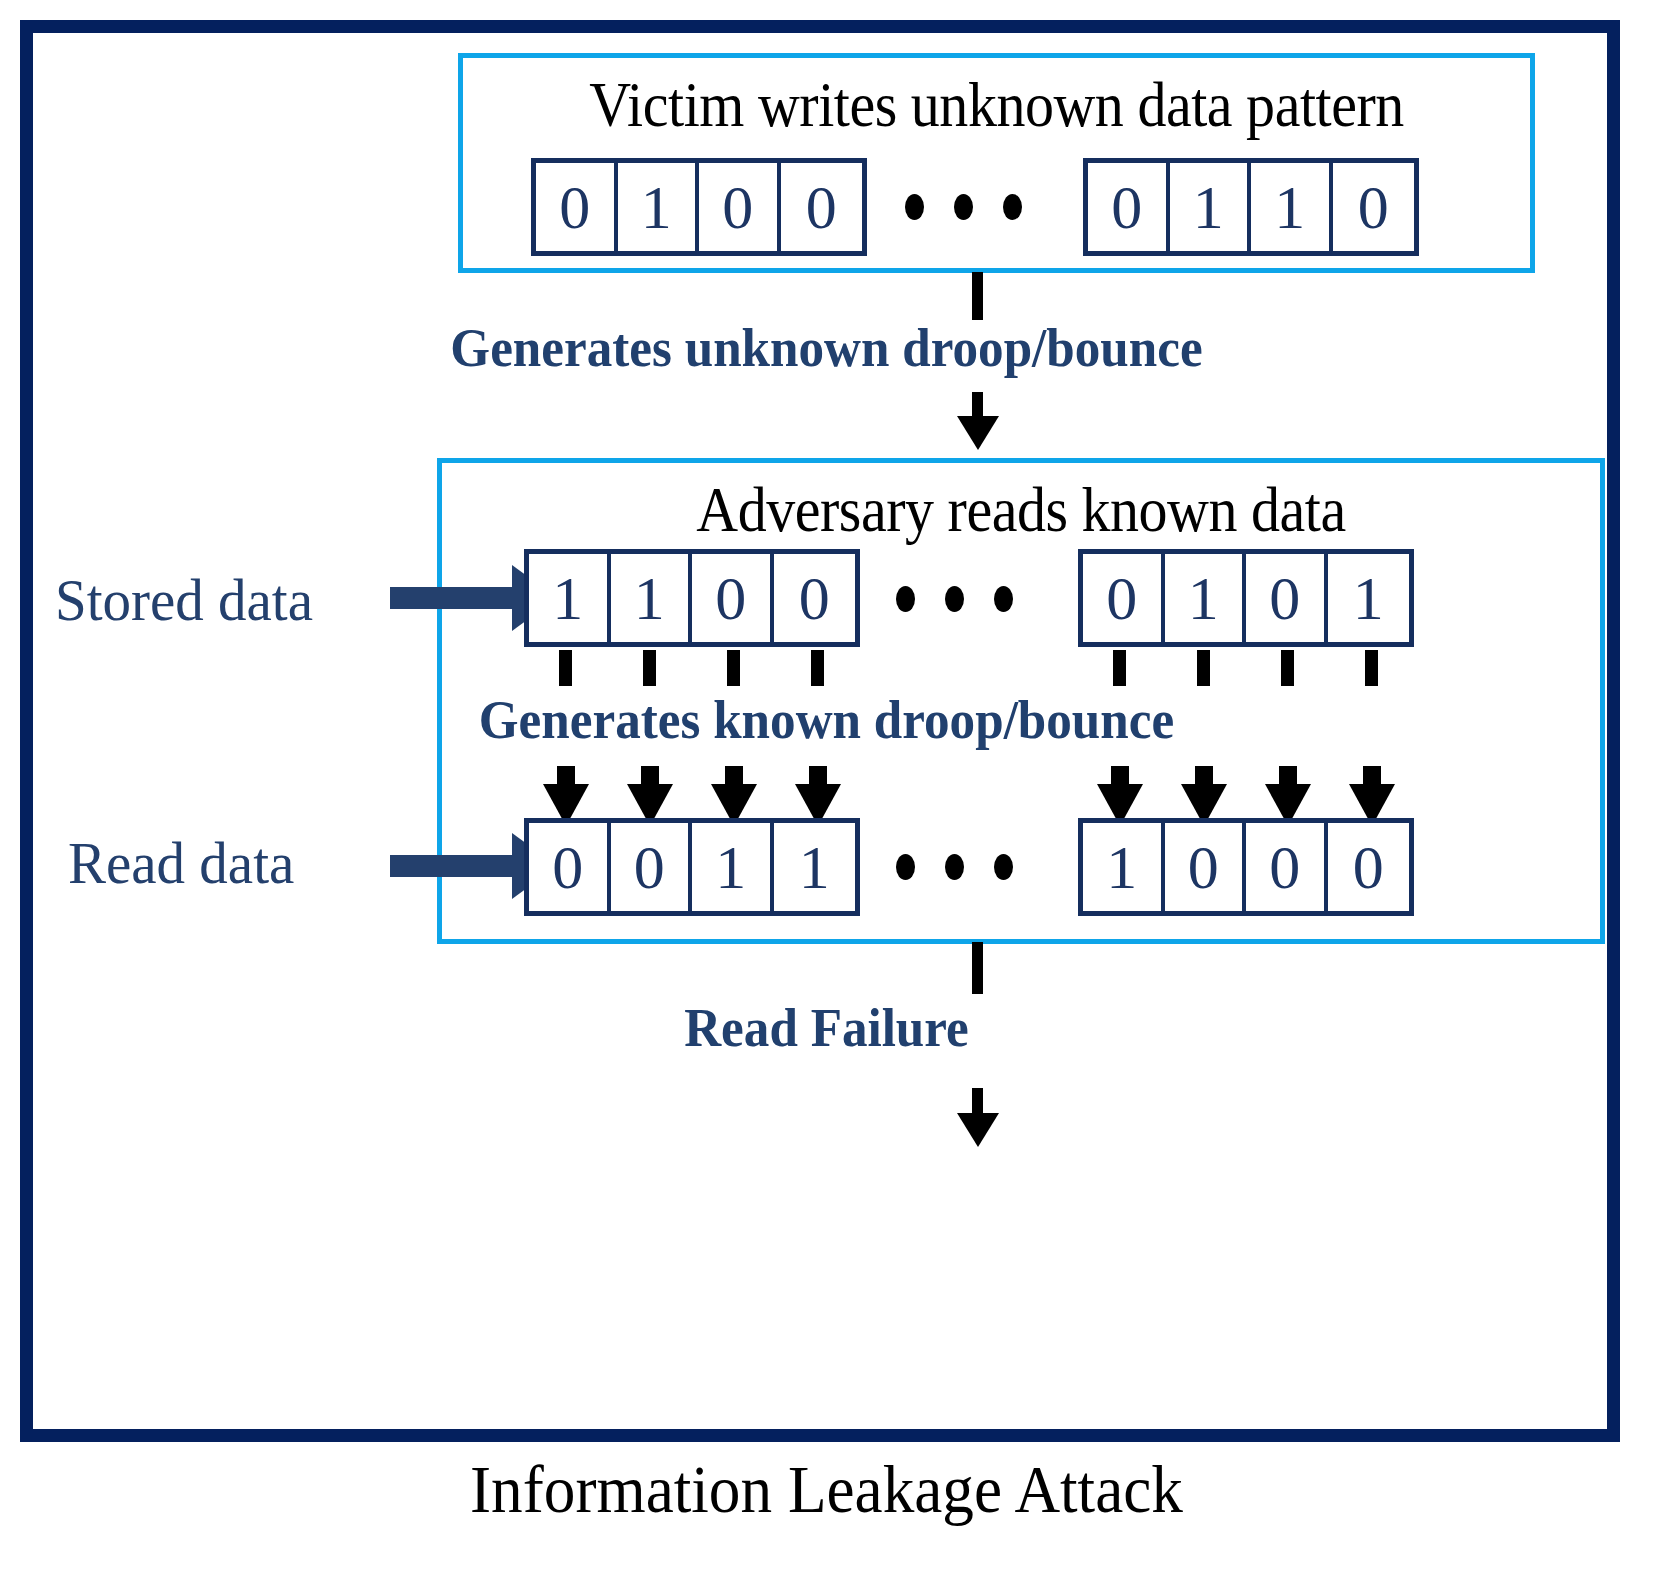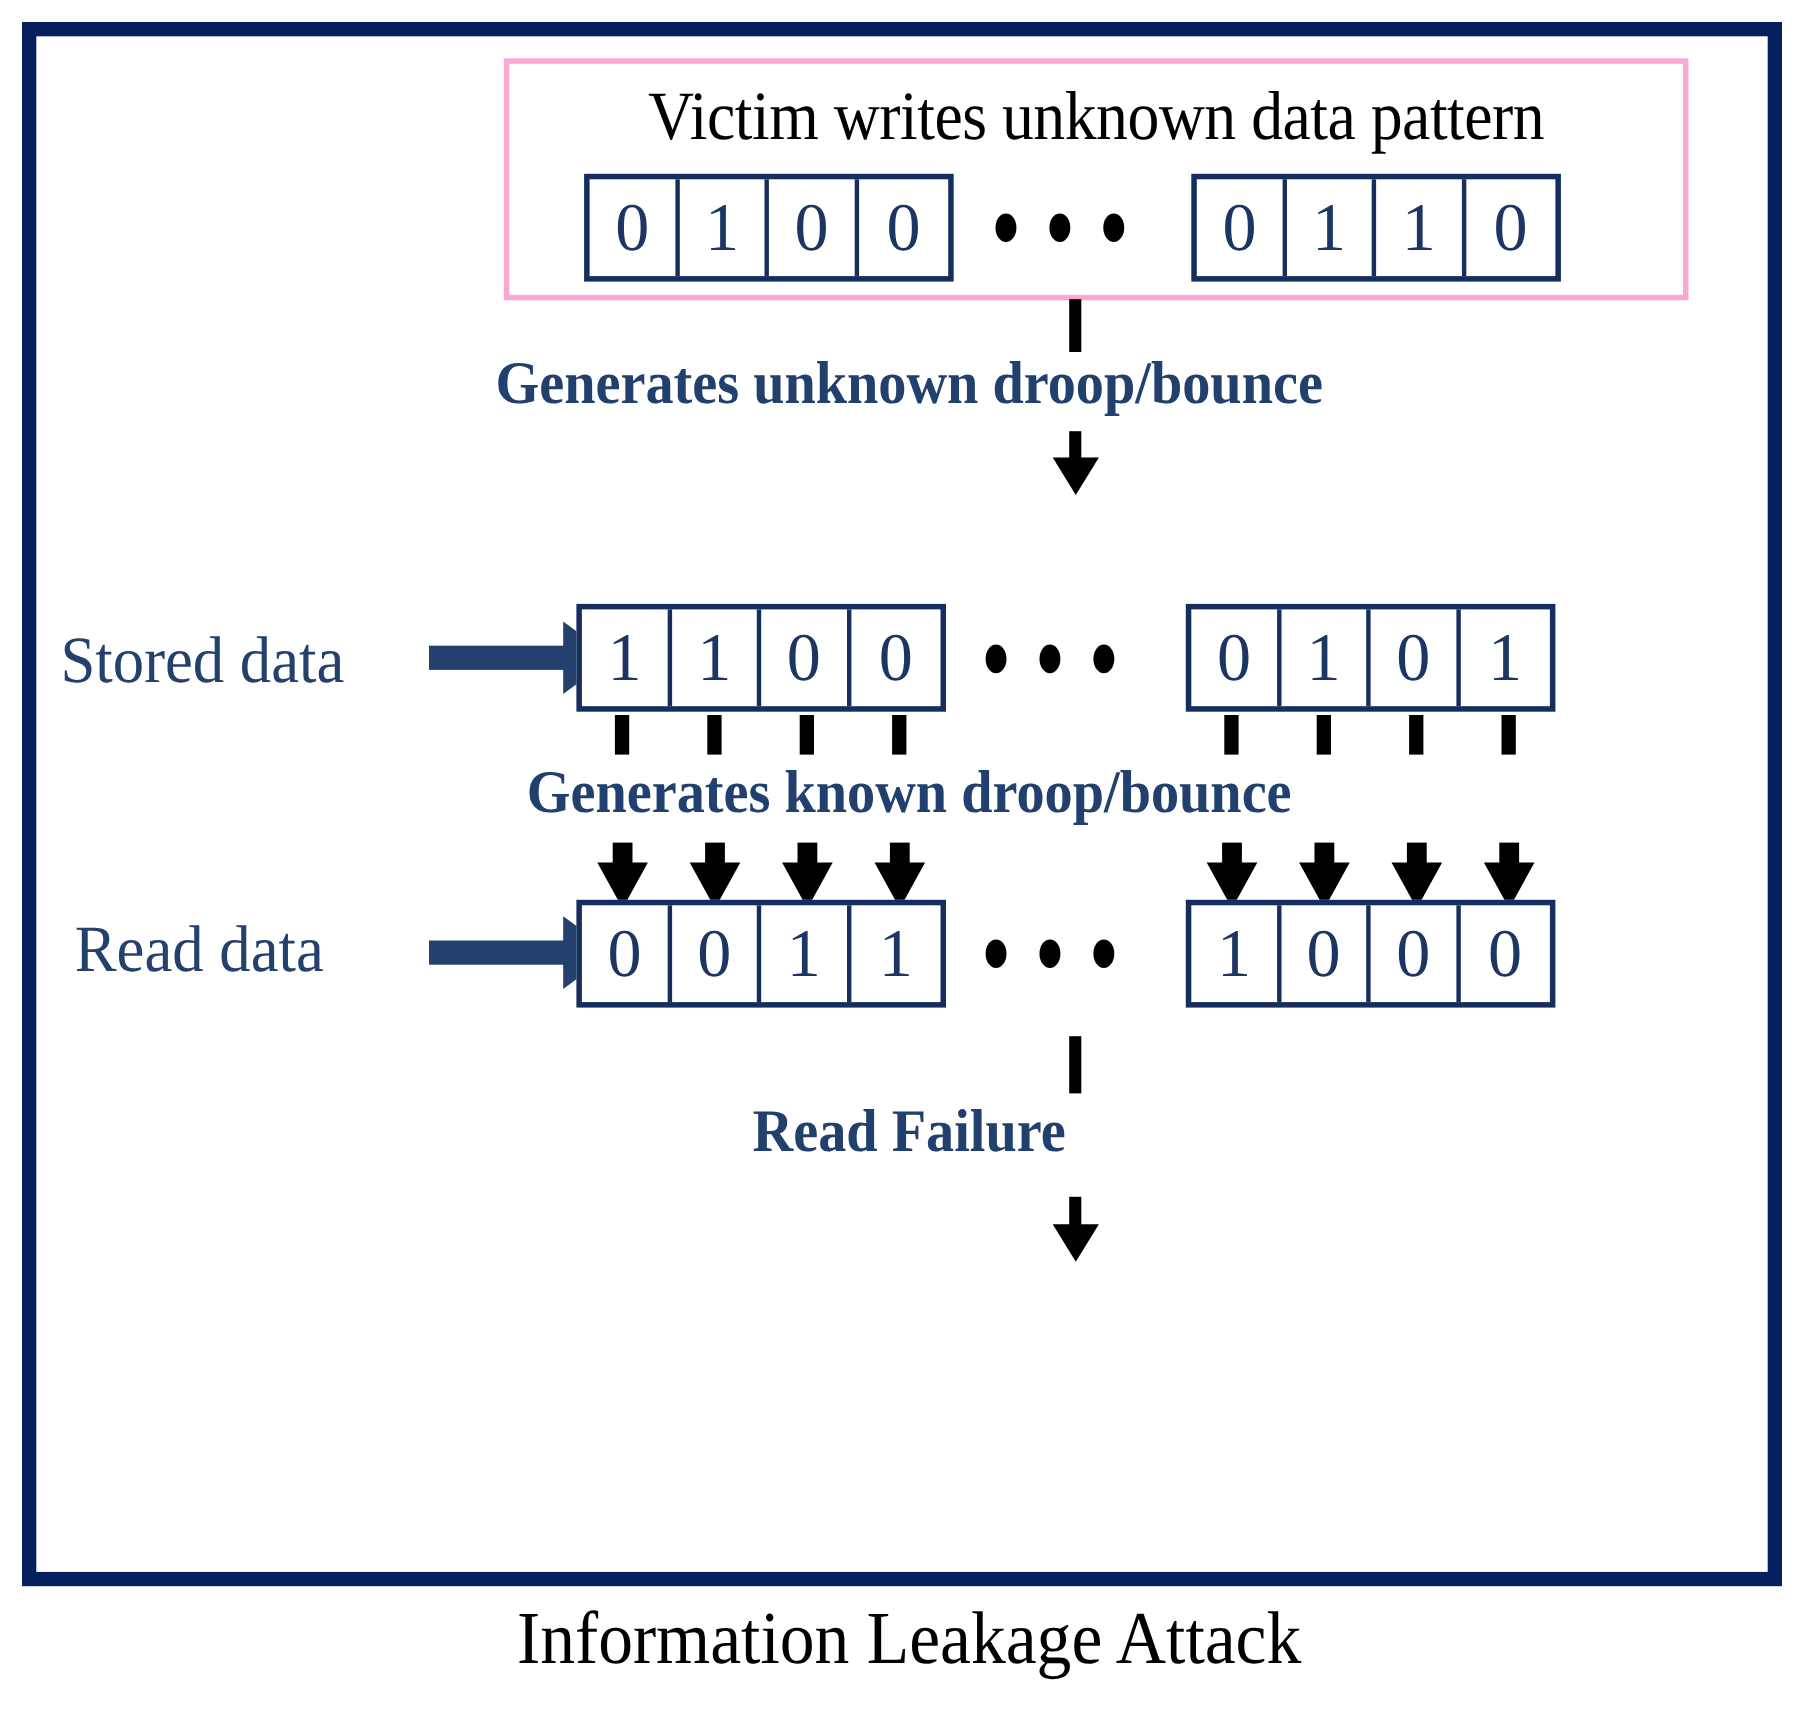--- a/index.html
+++ b/index.html
@@ -24,21 +24,21 @@
     top: 20px;
     width: 1600px;
     height: 1422px;
     border: 13px solid #04205e;
     box-sizing: border-box;
     background: #ffffff;
   }
   
   .stage-box {
     position: absolute;
-    border: 5px solid #f9a8d4;
+    border: 5px solid #0ea5e9;
     box-sizing: border-box;
     background: #ffffff;
   }
   .box-title {
     position: absolute;
     left: 0;
     width: 100%;
     text-align: center;
     color: #000000;
     font-size: 63px;
@@ -201,20 +201,23 @@
     <div class="bit-cell">1</div>
     <div class="bit-cell">1</div>
     <div class="bit-cell">0</div>
   </div>
 
   <div class="vline" style="left:972px; top:272px; height:48px;"></div>
   <div class="navy-label" style="top:320px;">Generates unknown droop/bounce</div>
   <div class="vline" style="left:972px; top:392px; height:28px;"></div>
   <div class="vhead" style="left:957px; top:416px;"></div>
 
+  <div class="stage-box" style="left:437px; top:458px; width:1168px; height:486px;">
+    <div class="box-title" style="top:14px;">Adversary reads known data</div>
+  </div>
 
   <div class="side-label" style="left:55px; top:570px;">Stored data</div>
   <div class="side-arrow-shaft" style="left:390px; top:587px; width:125px;"></div>
   <div class="side-arrow-head" style="left:512px; top:565px;"></div>
 
   <div class="bit-group" style="left:524px; top:549px; width:336px; height:98px;">
     <div class="bit-cell">1</div>
     <div class="bit-cell">1</div>
     <div class="bit-cell">0</div>
     <div class="bit-cell">0</div>

